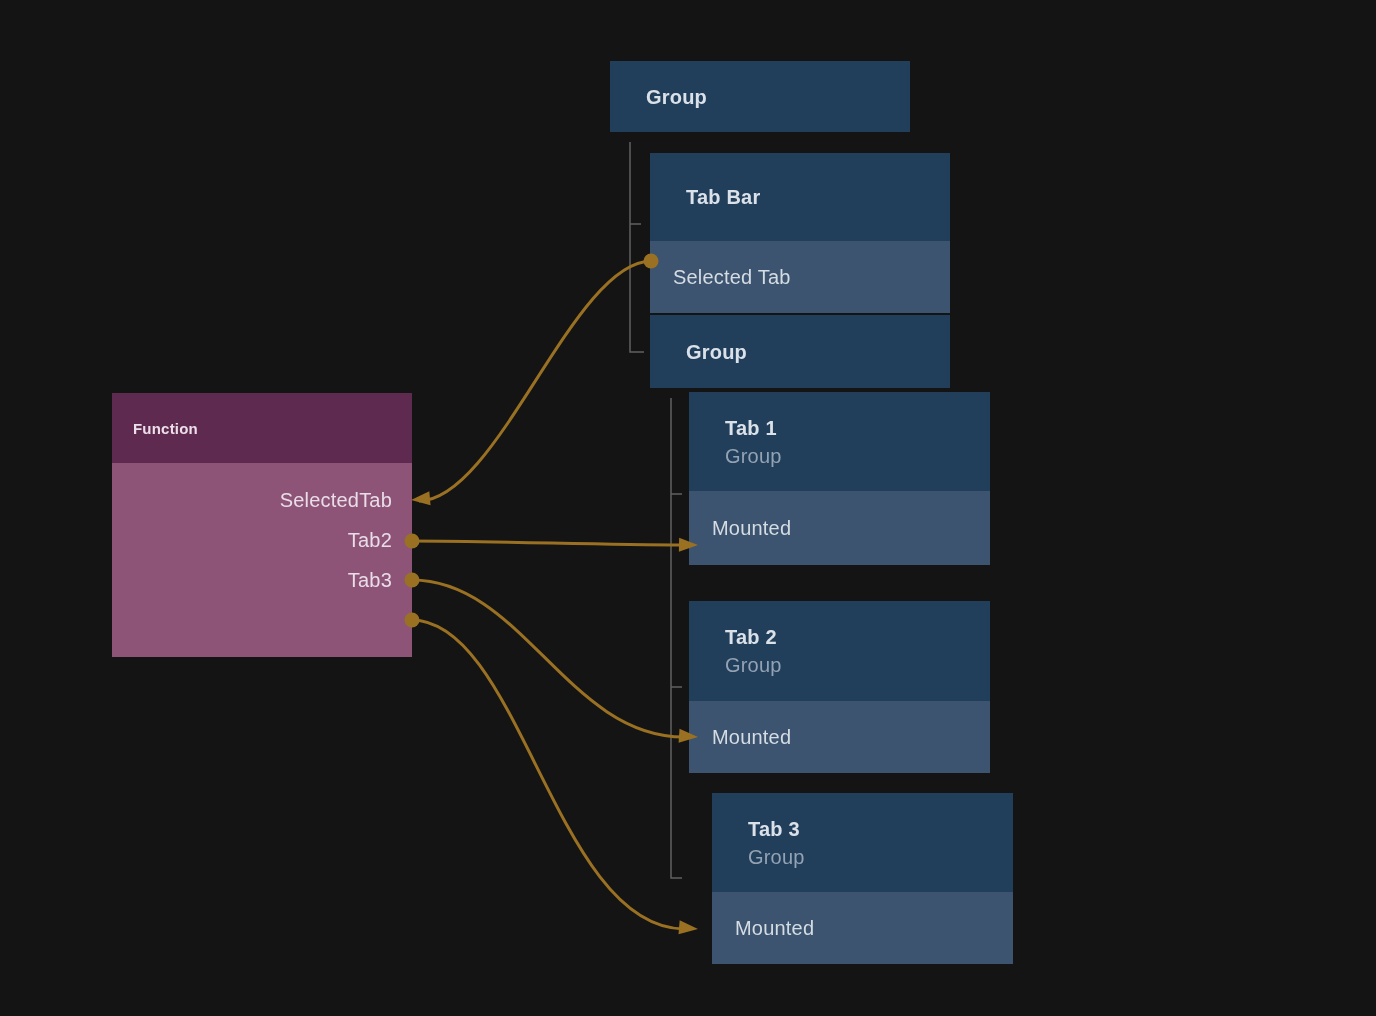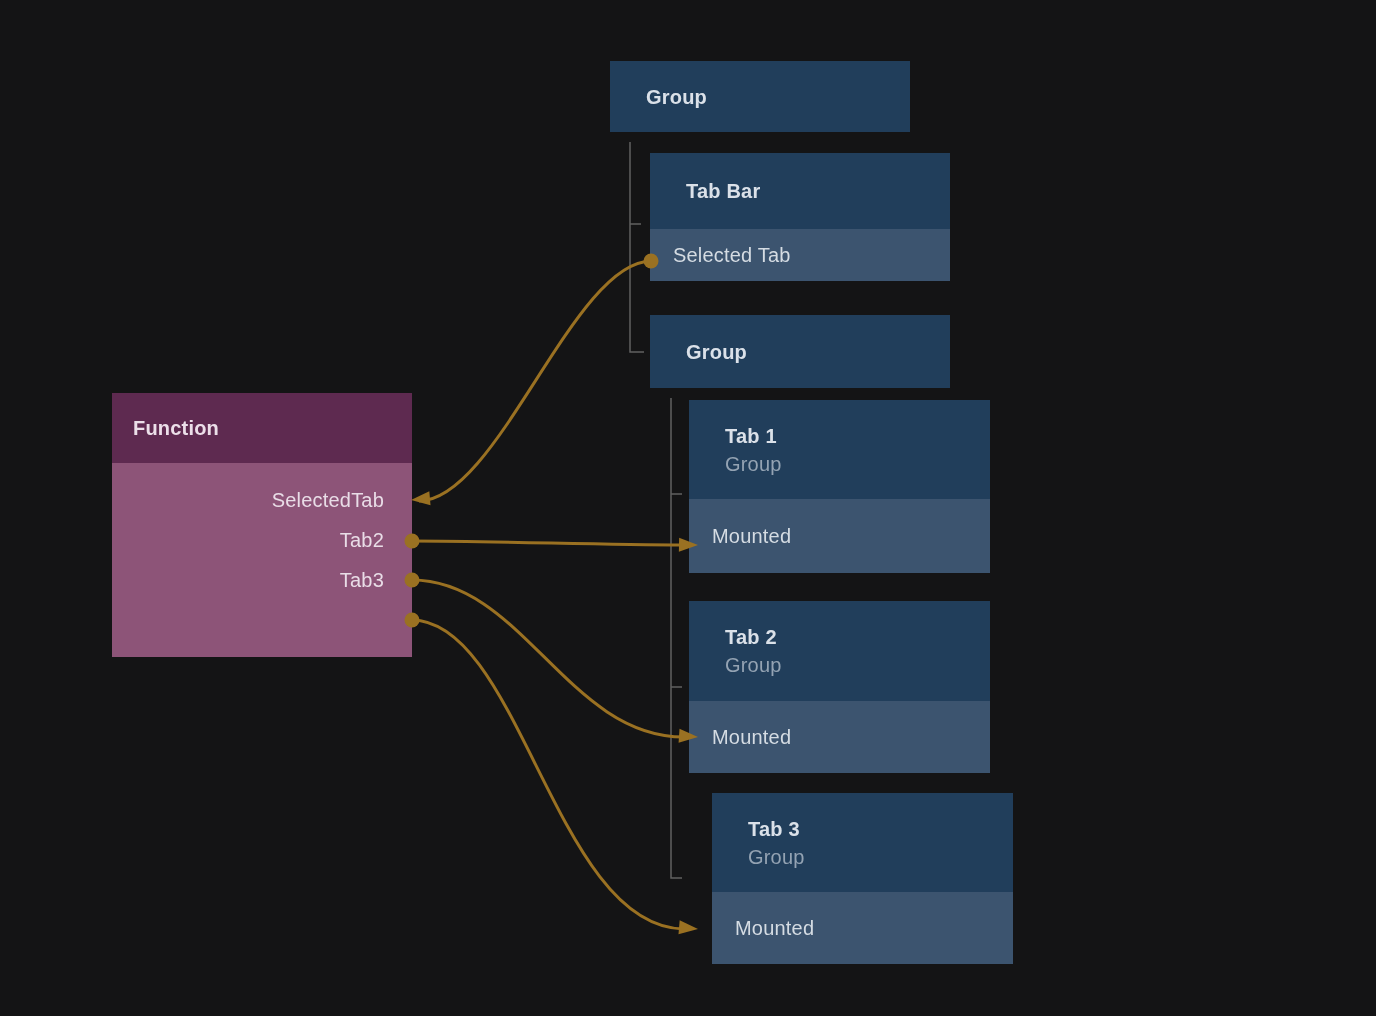--- a/index.html
+++ b/index.html
@@ -33,29 +33,29 @@
   .n-row{
     background:var(--row-blue);
     display:flex;align-items:center;
     padding-left:23px;box-sizing:border-box;
     color:#d5dce3;font-size:20px;font-weight:400;letter-spacing:.2px;
   }
   .fn-node{position:absolute;}
   .fn-head{
     background:var(--fn-header);
     display:flex;align-items:center;padding-left:21px;box-sizing:border-box;
-    color:#ecdfe9;font-size:20px;font-weight:700;letter-spacing:.2px;
+    color:#ecdfe9;font-size:15px;font-weight:700;letter-spacing:.2px;
   }
   .fn-body{
     background:var(--fn-body);
     padding-top:17px;box-sizing:border-box;
   }
   .fn-port-row{
     height:40px;display:flex;align-items:center;justify-content:flex-end;
-    padding-right:28px;box-sizing:border-box;
+    padding-right:20px;box-sizing:border-box;
     color:#e9dde7;font-size:20px;font-weight:400;letter-spacing:.2px;
   }
   svg.wires{
     position:absolute;left:0;top:0;width:1376px;height:1016px;
     pointer-events:none;z-index:5;
   }
   .wire{fill:none;stroke:var(--wire);stroke-width:3;}
   .wire-dot{fill:var(--wire);stroke:none;}
   .wire-arrow{fill:var(--wire);stroke:none;}
   .tree-line{fill:none;stroke:var(--tree);stroke-width:1.5;}
@@ -65,35 +65,35 @@
 
 <div class="canvas">
 
   <div class="node" style="left:610px;top:61px;width:300px;">
     <div class="n-head" style="height:71px;">
       <div class="n-title">Group</div>
     </div>
   </div>
 
   <div class="node" style="left:650px;top:153px;width:300px;">
-    <div class="n-head" style="height:76px;">
+    <div class="n-head" style="height:88px;">
       <div class="n-title">Tab Bar</div>
     </div>
-    <div class="n-row" style="height:52px;">
+    <div class="n-row" style="height:72px;">
       <span>Selected Tab</span>
     </div>
   </div>
 
   <div class="node" style="left:650px;top:315px;width:300px;">
     <div class="n-head" style="height:73px;">
       <div class="n-title">Group</div>
     </div>
   </div>
 
-  <div class="node" style="left:689px;top:400px;width:301px;">
+  <div class="node" style="left:689px;top:392px;width:301px;">
     <div class="n-head" style="height:99px;">
       <div class="n-title">Tab 1</div>
       <div class="n-sub">Group</div>
     </div>
     <div class="n-row" style="height:74px;">
       <span>Mounted</span>
     </div>
   </div>
 
   <div class="node" style="left:689px;top:601px;width:301px;">

